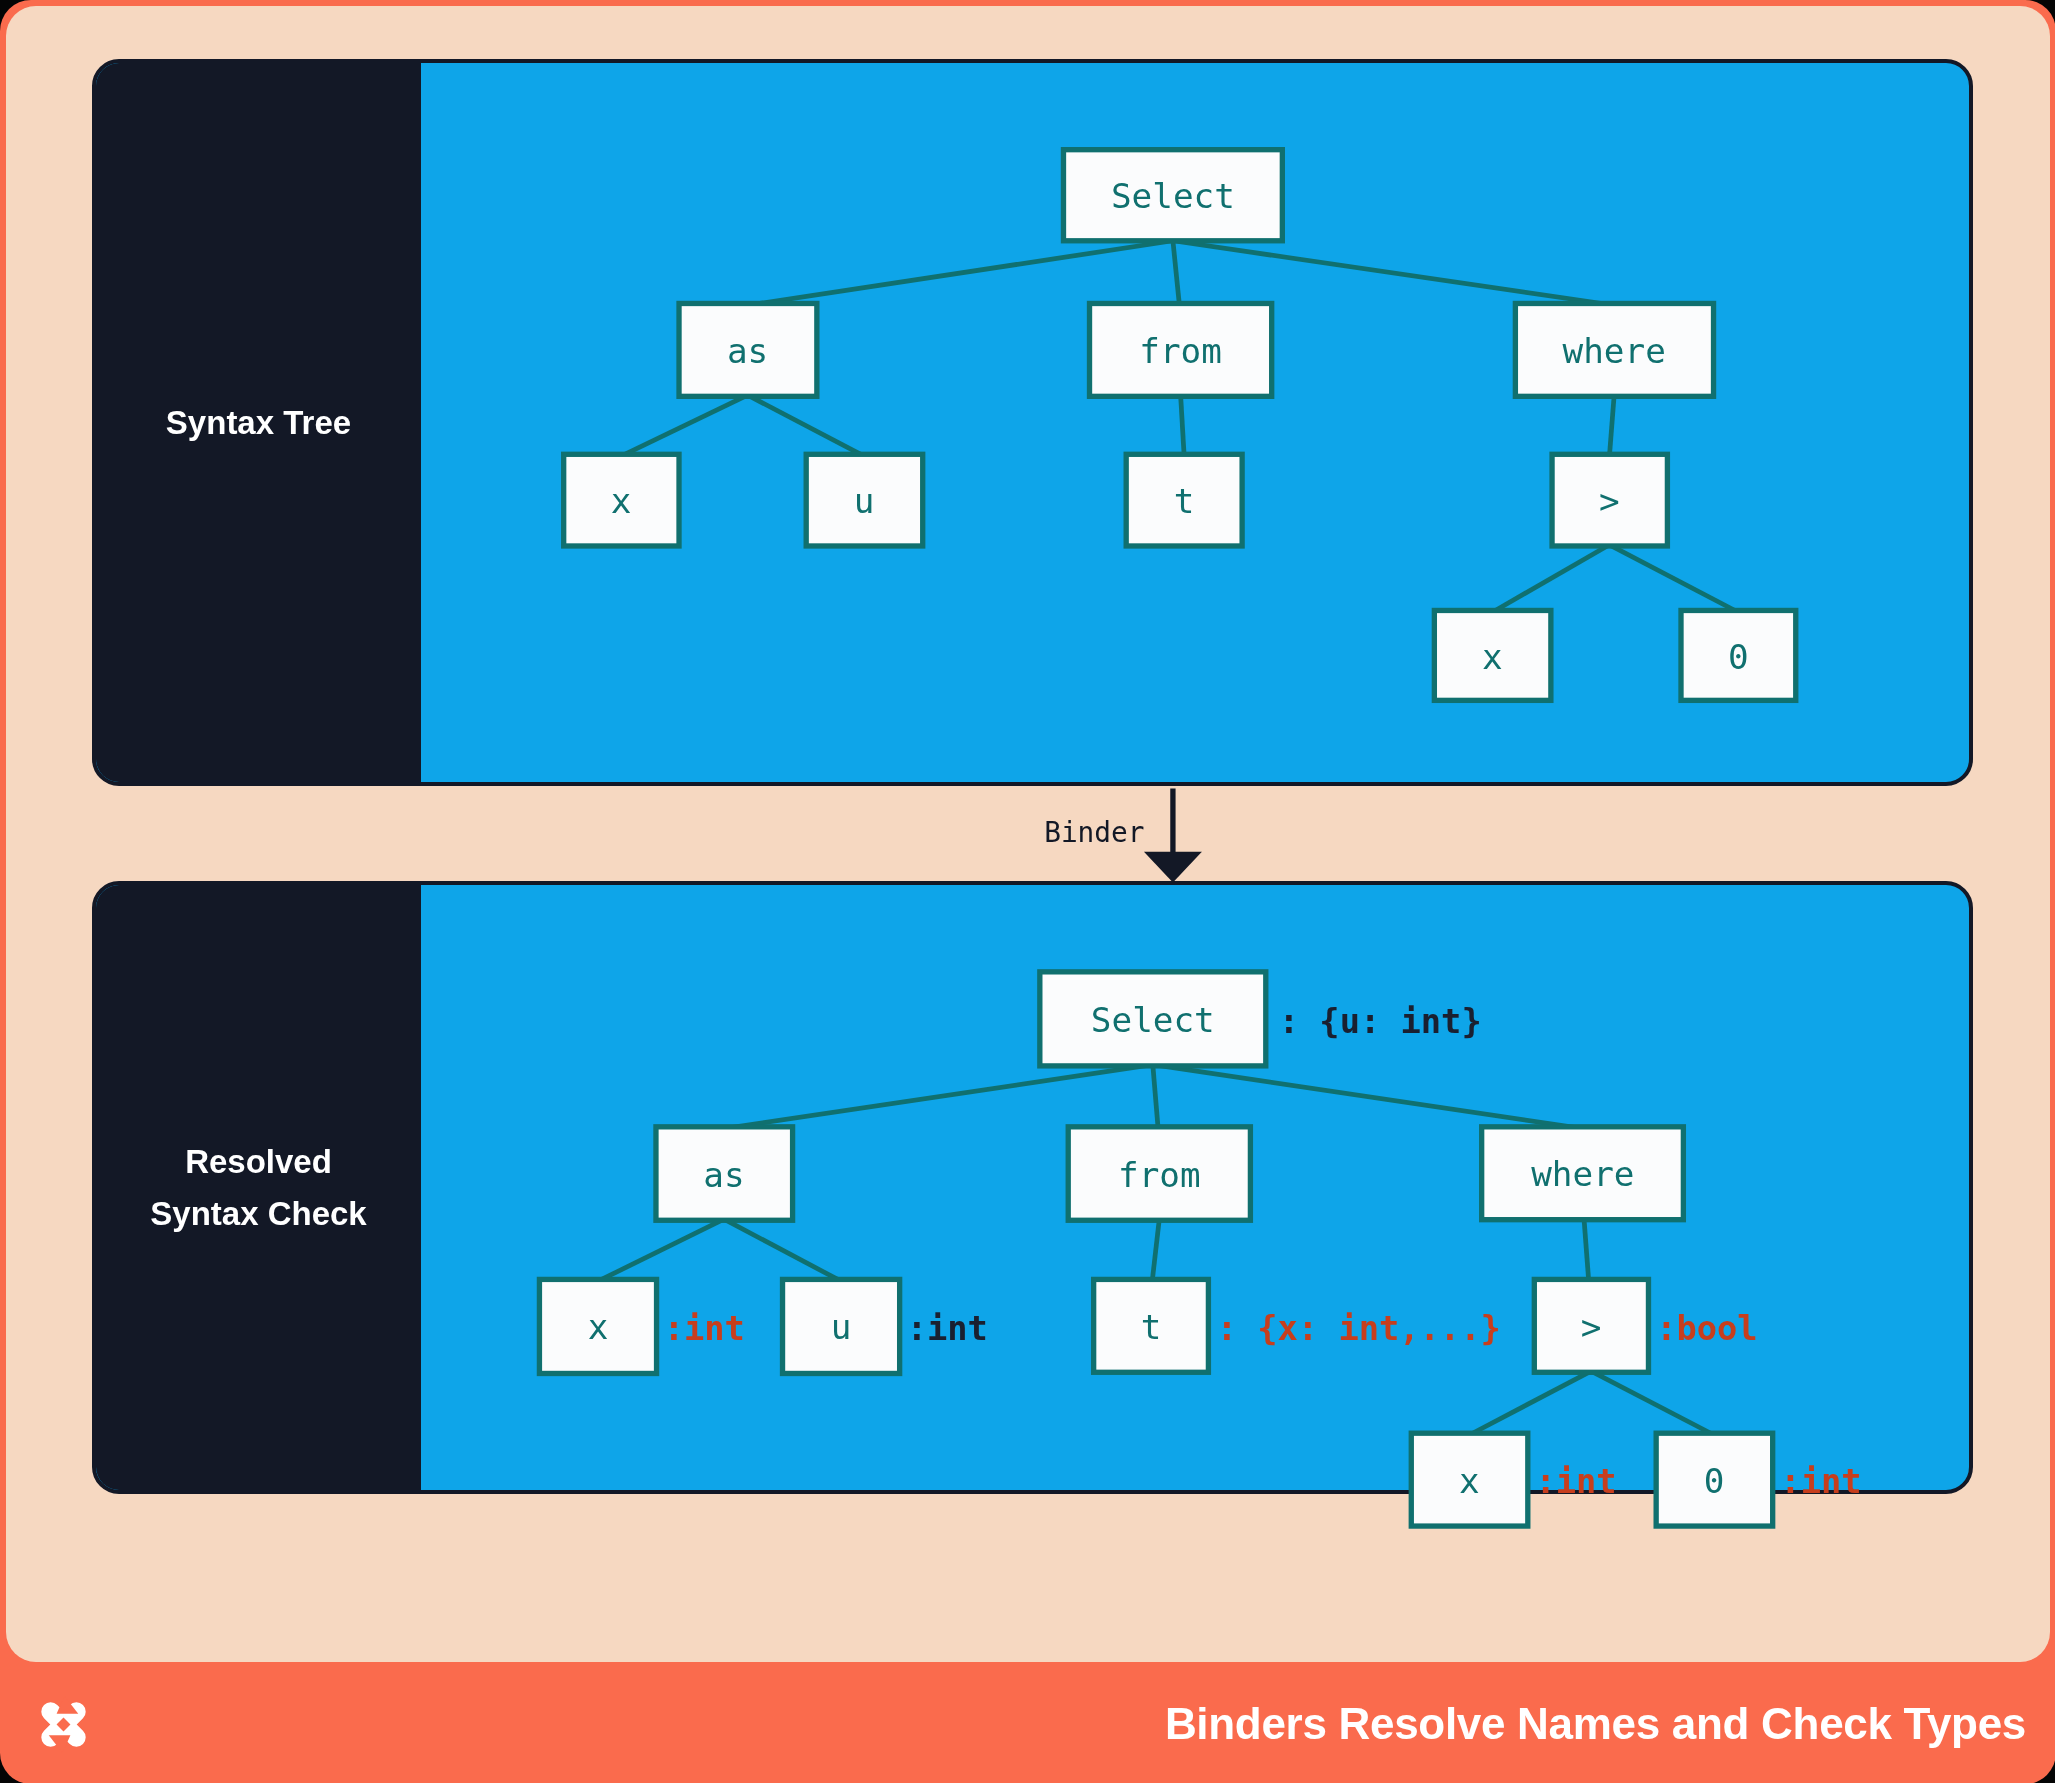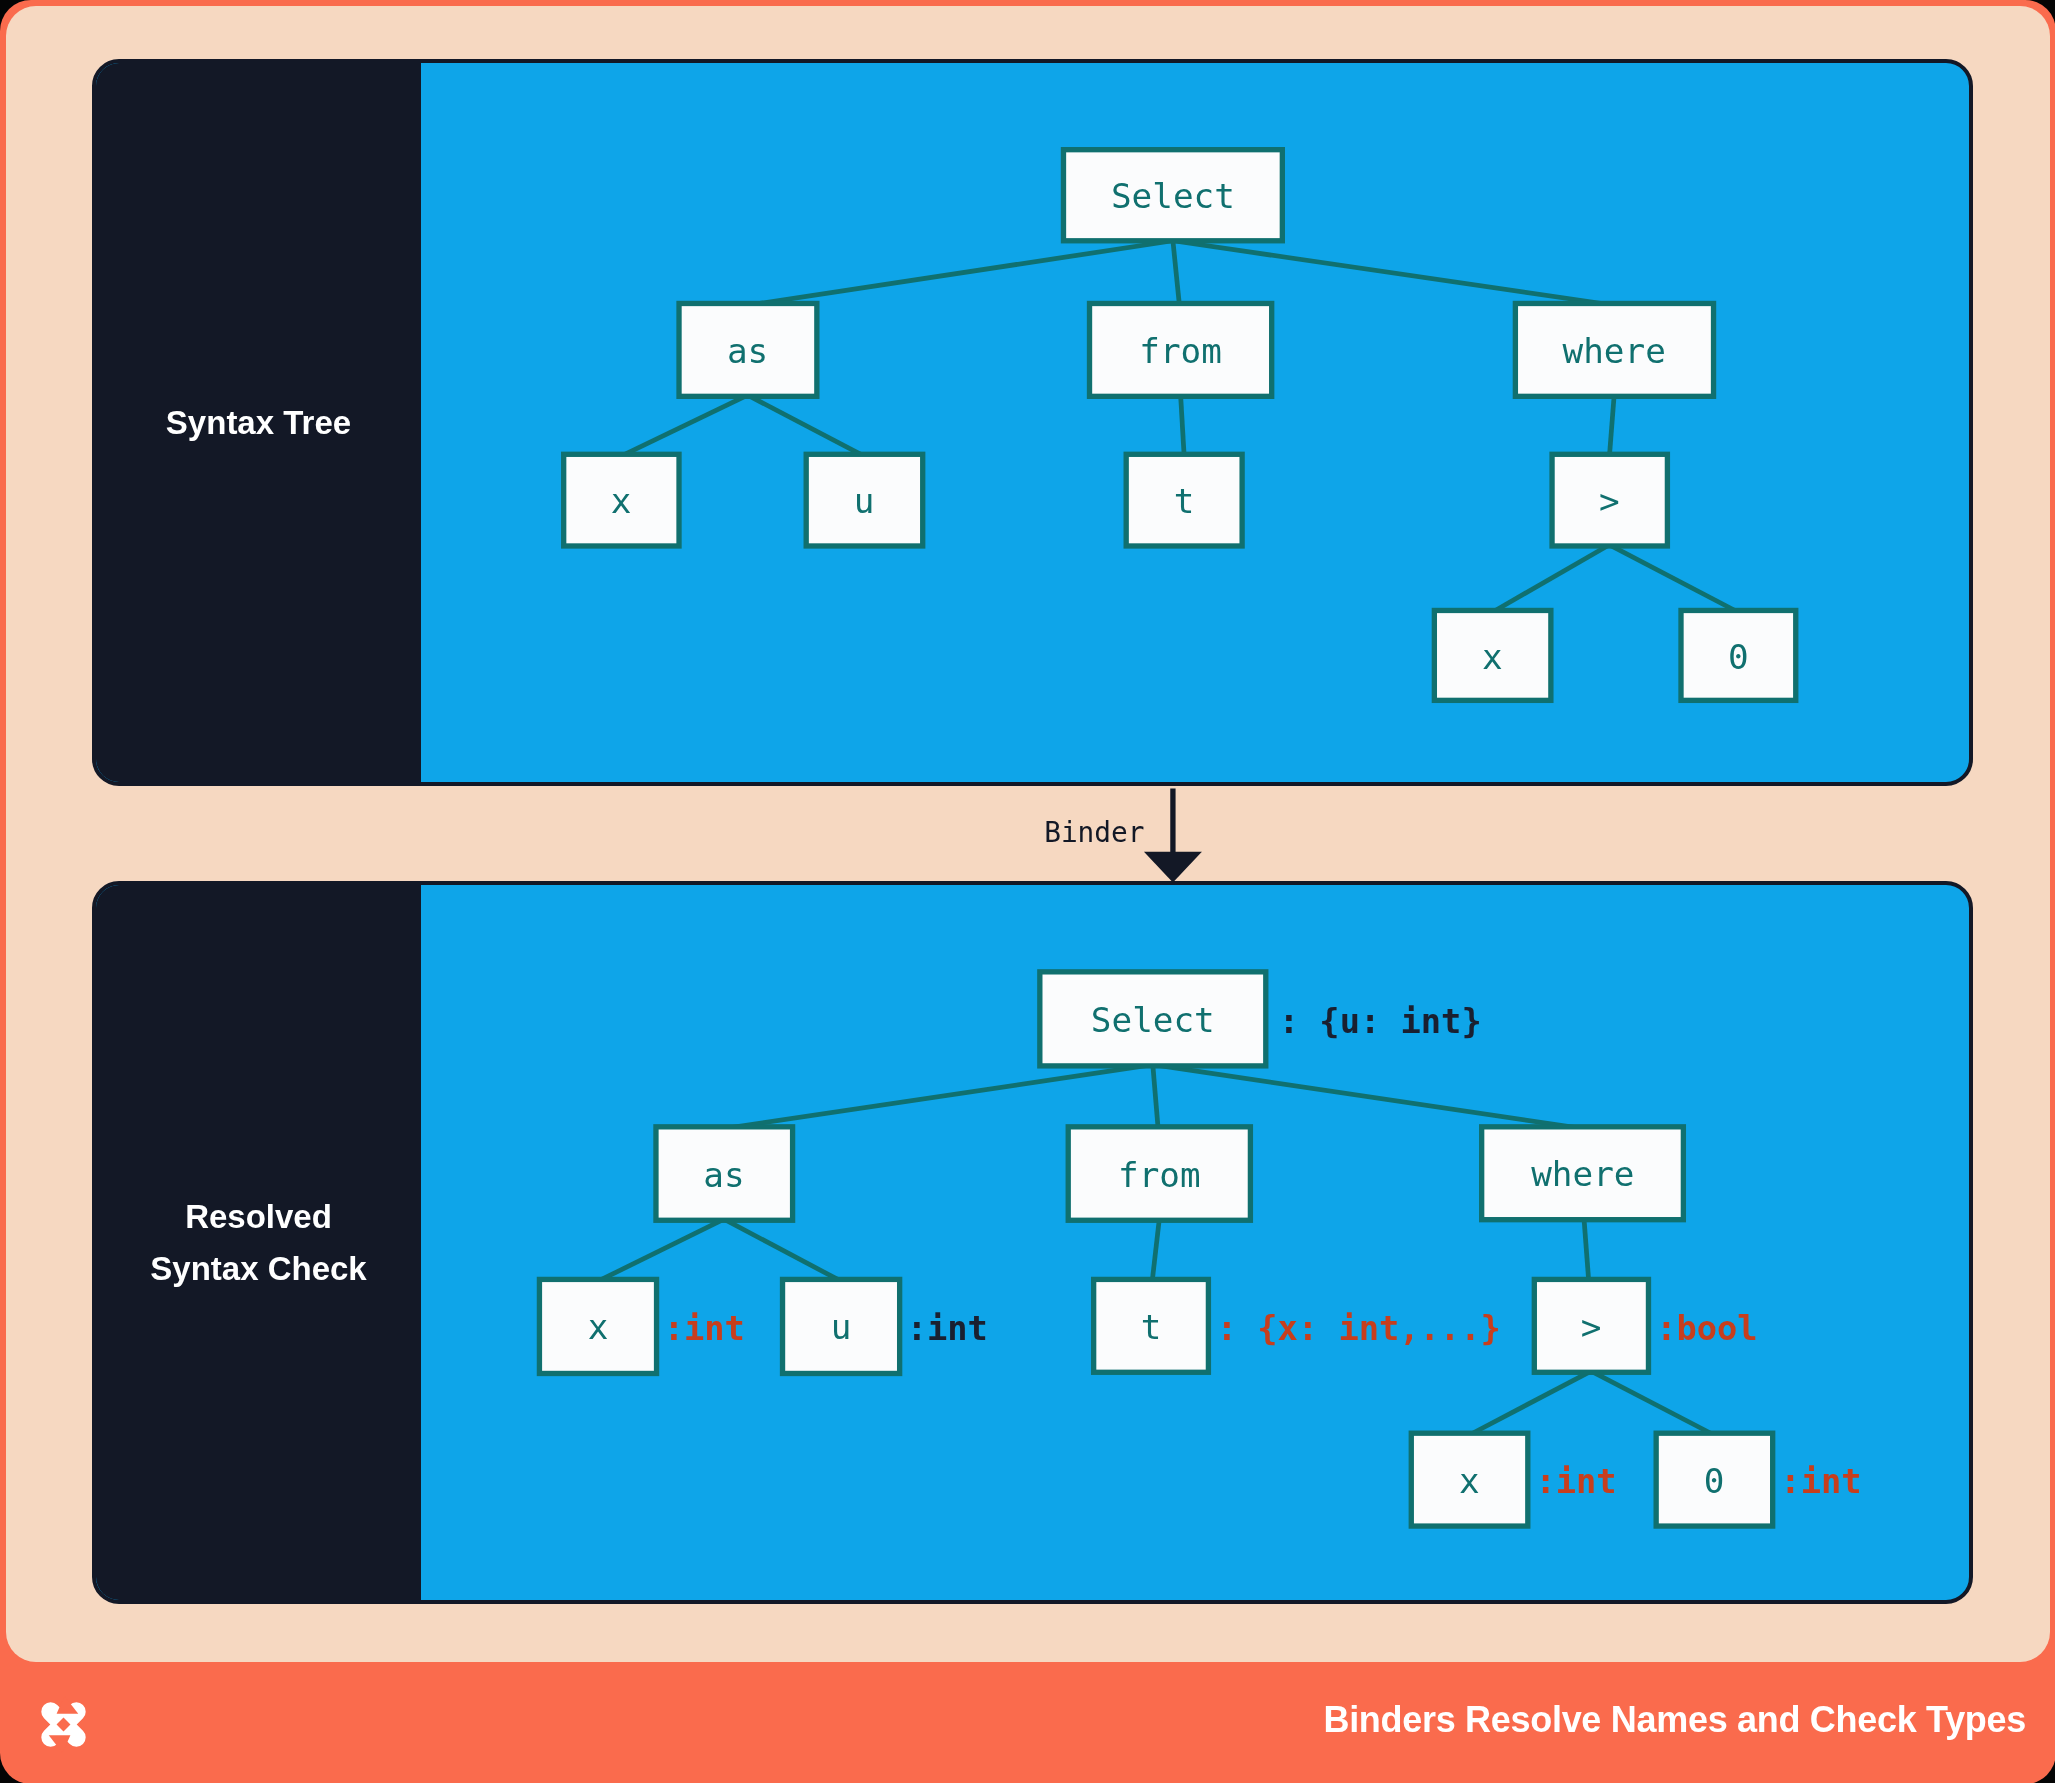--- a/index.html
+++ b/index.html
@@ -1,34 +1,34 @@
 <!DOCTYPE html>
 <html style="font-size:9.5px"><head>
 <meta charset="utf-8">
 <style>
   html,body{margin:0;padding:0;background:#050505;}
   body{width:2056px;height:1784px;font-family:"Liberation Sans",sans-serif;}
   .page{position:relative;width:2056px;height:1784px;background:#FA6B4D;border-radius:31px;overflow:hidden;}
   .inner{position:absolute;left:6px;top:6px;width:2044px;height:1656px;background:#F6D8C1;border-radius:30px;}
   .panel{position:absolute;left:92px;width:1881px;background:#0ea5e9;border:4.7px solid #131826;border-radius:27px;box-sizing:border-box;overflow:hidden;}
   .panel.top{top:59px;height:727px;}
-  .panel.bottom{top:881px;height:723px;}
+  .panel.bottom{top:881px;height:613px;}
   .sidebar{position:absolute;left:0;top:0;bottom:0;width:325px;background:#131826;display:flex;align-items:center;justify-content:center;}
   .sidebar-label{color:#FFFFFF;font-weight:bold;font-size:33px;line-height:52px;text-align:center;}
   svg.diagram{position:absolute;left:0;top:0;width:2056px;height:1784px;}
   .node-rect{fill:#FBFCFD;stroke:#10706F;stroke-width:9;}
   .edge{stroke:#10706F;stroke-width:8;}
   .node-label{fill:#10706F;font-family:"DejaVu Sans Mono",monospace;font-size:58px;}
   .ann{font-family:"DejaVu Sans Mono",monospace;font-size:57px;font-weight:bold;}
   .ann-red{fill:#C73E1D;}
   .ann-navy{fill:#1A2030;}
   .binder-label{fill:#131826;font-family:"DejaVu Sans Mono",monospace;font-size:47px;}
   .arrow-line{stroke:#131826;stroke-width:9;}
   .arrow-head{fill:#131826;}
-  .footer-title{position:absolute;right:30px;top:1699px;color:#FFFFFF;font-weight:bold;font-size:36px;letter-spacing:-0.3px;text-align:center;}
+  .footer-title{position:absolute;right:30px;top:1699px;color:#FFFFFF;font-weight:bold;font-size:44px;letter-spacing:-0.3px;text-align:center;}
   .logo{position:absolute;left:34px;top:1693px;width:59px;height:63px;}
 </style>
 </head>
 <body>
 
 <div class="page">
   <div class="inner"></div>
 
   <div class="panel top">
     <div class="sidebar">

